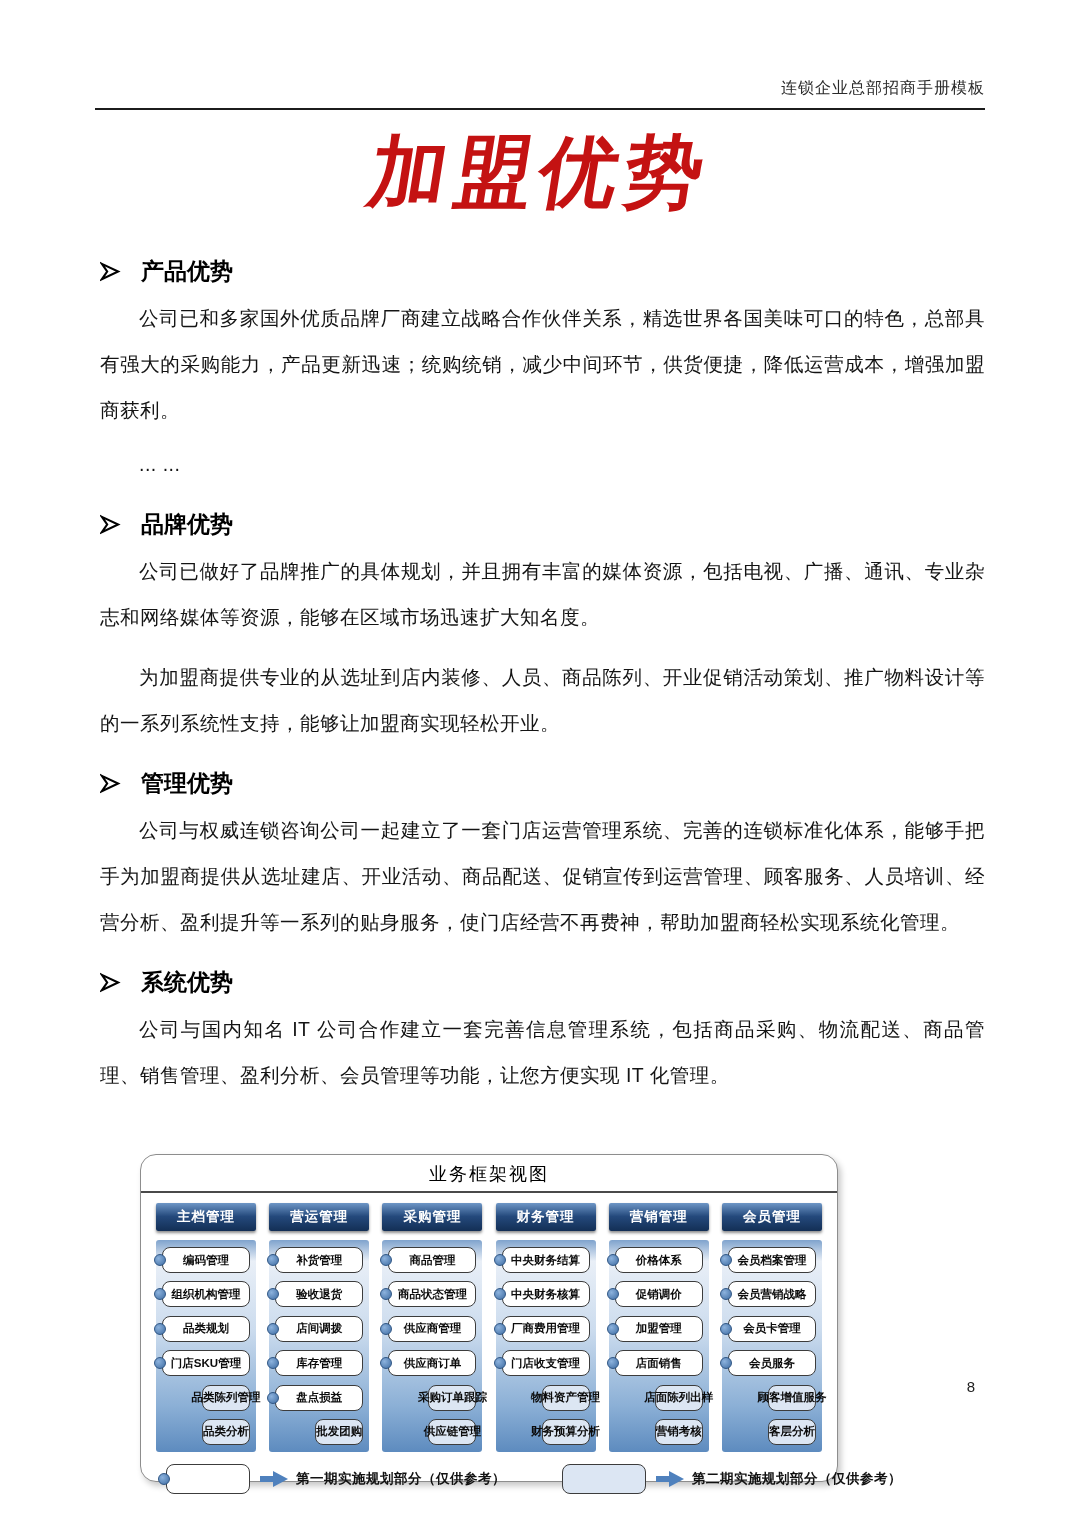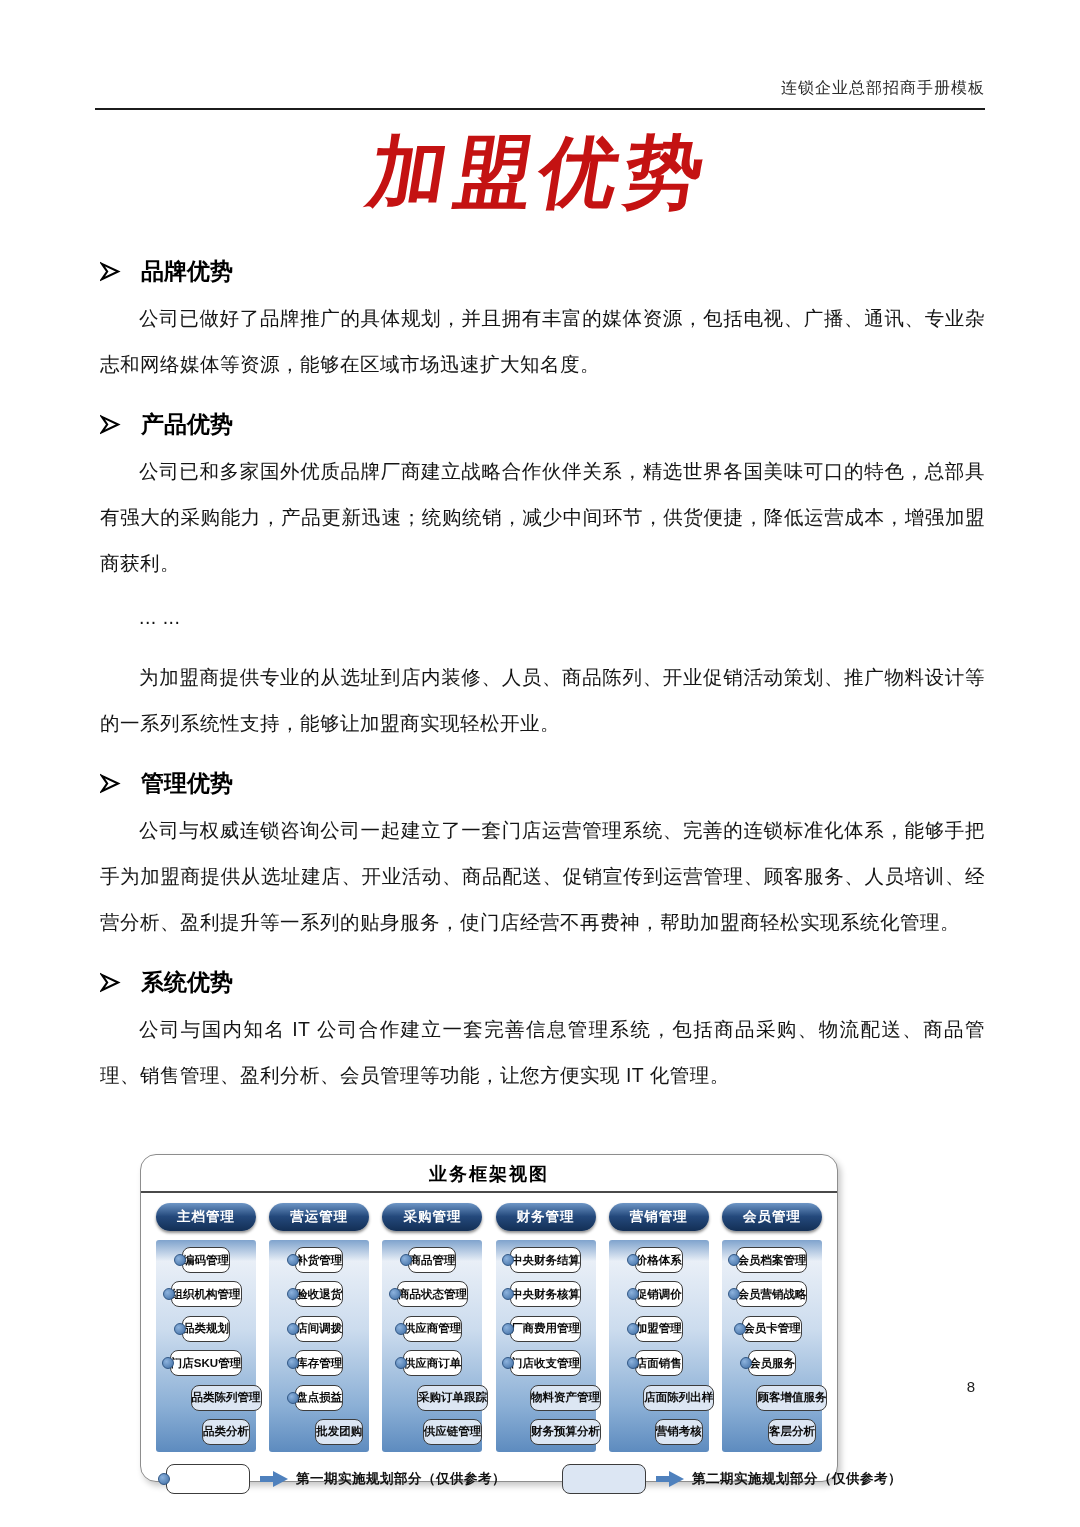--- a/index.html
+++ b/index.html
@@ -30,39 +30,39 @@
     margin:8px 0 0 0;font-size:19.5px;line-height:46px;letter-spacing:.5px;
     text-align:justify;text-indent:2em;color:#141414;
   }
   
   .diagram{
     position:relative;margin:56px 0 0 140px;width:698px;height:328px;
     background:#fff;border:1px solid #8d8d8d;border-radius:16px;
     box-shadow:3px 4px 6px rgba(0,0,0,.22);box-sizing:border-box;
   }
   .diag-title{
-    text-align:center;font-size:18px;font-weight:700;letter-spacing:2px;
+    text-align:center;font-size:18px;font-weight:400;letter-spacing:2px;
     padding-top:7px;color:#000;
   }
   .diag-rule{border:none;border-top:2px solid #4a4a4a;margin:5px 0 0 0;}
   .diag-cols{
     display:flex;justify-content:space-between;
     padding:10px 15px 0 15px;
   }
   .diag-col{width:100px;}
   .pill{
-    height:28px;border-radius:14px;display:flex;align-items:center;justify-content:center;
+    height:28px;border-radius:2px;display:flex;align-items:center;justify-content:center;
     background:linear-gradient(180deg,#6e96c6 0%,#24497c 48%,#132f55 100%);
     color:#fff;font-size:13.5px;font-weight:700;letter-spacing:1px;
     box-shadow:0 2px 3px rgba(0,0,0,.45);
   }
   .panel{
     margin-top:9px;height:212px;box-sizing:border-box;border-radius:3px;
     background:linear-gradient(180deg,#7fa3cd 0%,#e9eff7 10%,#ccdcee 42%,#8cb0d6 78%,#5d8bbf 100%);
-    padding:7px 6px;display:flex;flex-direction:column;justify-content:space-between;align-items:center;
+    padding:7px 6px;display:flex;flex-direction:column;justify-content:space-between;
   }
   .diag-item{
     position:relative;height:26px;box-sizing:border-box;
     background:#fff;border:1px solid #3c3c3c;border-radius:8px;
     display:flex;align-items:center;justify-content:center;
     font-size:11.5px;font-weight:700;color:#0b0b0b;white-space:nowrap;
   }
   .diag-item.phase2{background:#dce6f3;margin-left:40px;}
   .phase-dot{
     position:absolute;left:-9px;top:50%;transform:translateY(-50%);
@@ -94,33 +94,33 @@
 <div class="page-title-wrap">
   <span class="page-title">加盟优势</span>
 </div>
 
 <div class="sections" id="sections">
     <div class="section">
     <div class="section-heading">
       <svg class="bullet-icon" viewBox="0 0 22 22">
         <polygon points="2,3 19,11 2,19 7.5,11" fill="#ffffff" stroke="#000000" stroke-width="2.2" stroke-linejoin="miter"></polygon>
       </svg>
-      <span class="section-heading-text">品牌优势</span>
-    </div>
-  <p>公司已做好了品牌推广的具体规划，并且拥有丰富的媒体资源，包括电视、广播、通讯、专业杂志和网络媒体等资源，能够在区域市场迅速扩大知名度。</p>
+      <span class="section-heading-text">产品优势</span>
+    </div>
+  <p>公司已和多家国外优质品牌厂商建立战略合作伙伴关系，精选世界各国美味可口的特色，总部具有强大的采购能力，产品更新迅速；统购统销，减少中间环节，供货便捷，降低运营成本，增强加盟商获利。</p>
+      <p>... ...</p>
     </div>
     <div class="section">
     <div class="section-heading">
       <svg class="bullet-icon" viewBox="0 0 22 22">
         <polygon points="2,3 19,11 2,19 7.5,11" fill="#ffffff" stroke="#000000" stroke-width="2.2" stroke-linejoin="miter"></polygon>
       </svg>
-      <span class="section-heading-text">产品优势</span>
-    </div>
-  <p>公司已和多家国外优质品牌厂商建立战略合作伙伴关系，精选世界各国美味可口的特色，总部具有强大的采购能力，产品更新迅速；统购统销，减少中间环节，供货便捷，降低运营成本，增强加盟商获利。</p>
-      <p>... ...</p>
+      <span class="section-heading-text">品牌优势</span>
+    </div>
+  <p>公司已做好了品牌推广的具体规划，并且拥有丰富的媒体资源，包括电视、广播、通讯、专业杂志和网络媒体等资源，能够在区域市场迅速扩大知名度。</p>
     </div>
     <div class="section">
   <p>为加盟商提供专业的从选址到店内装修、人员、商品陈列、开业促销活动策划、推广物料设计等的一系列系统性支持，能够让加盟商实现轻松开业。</p>
     </div>
     <div class="section">
     <div class="section-heading">
       <svg class="bullet-icon" viewBox="0 0 22 22">
         <polygon points="2,3 19,11 2,19 7.5,11" fill="#ffffff" stroke="#000000" stroke-width="2.2" stroke-linejoin="miter"></polygon>
       </svg>
       <span class="section-heading-text">管理优势</span>

